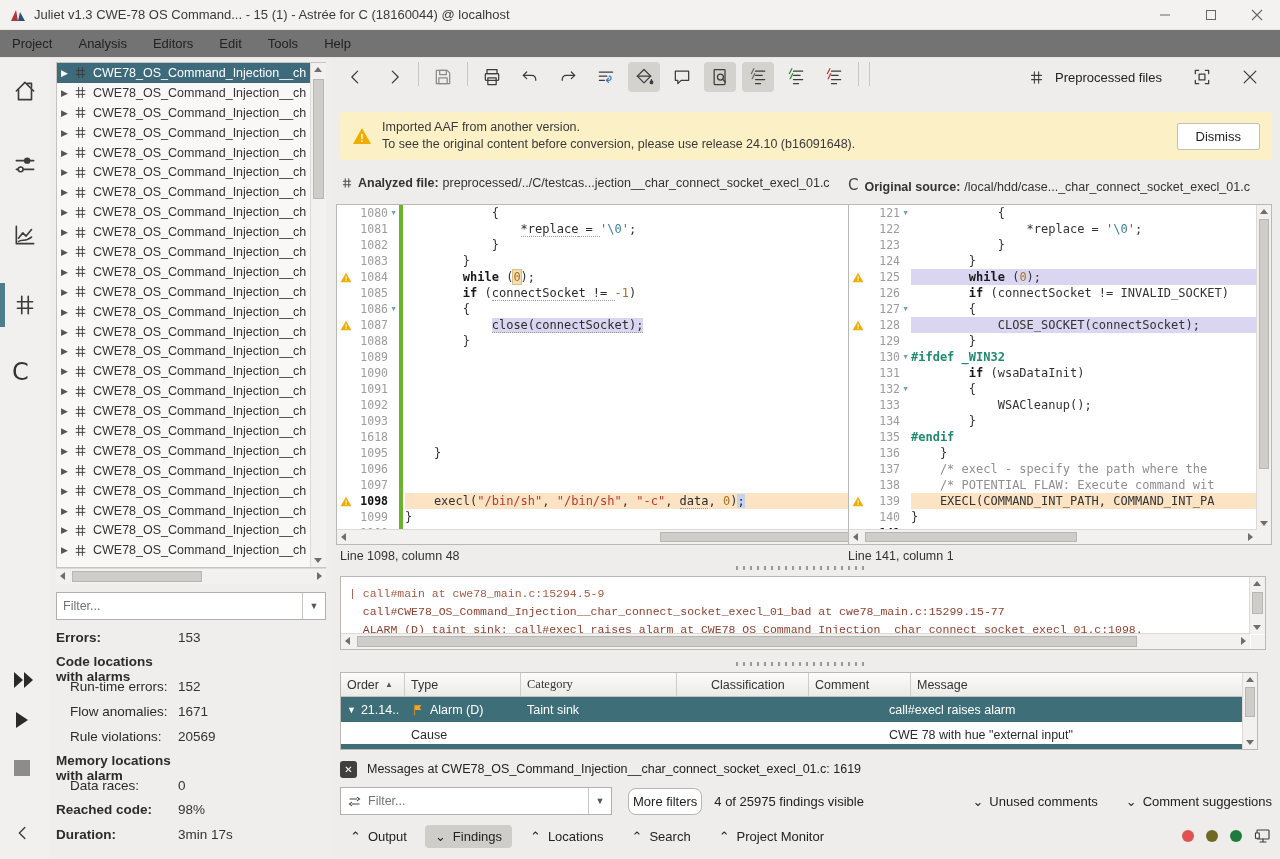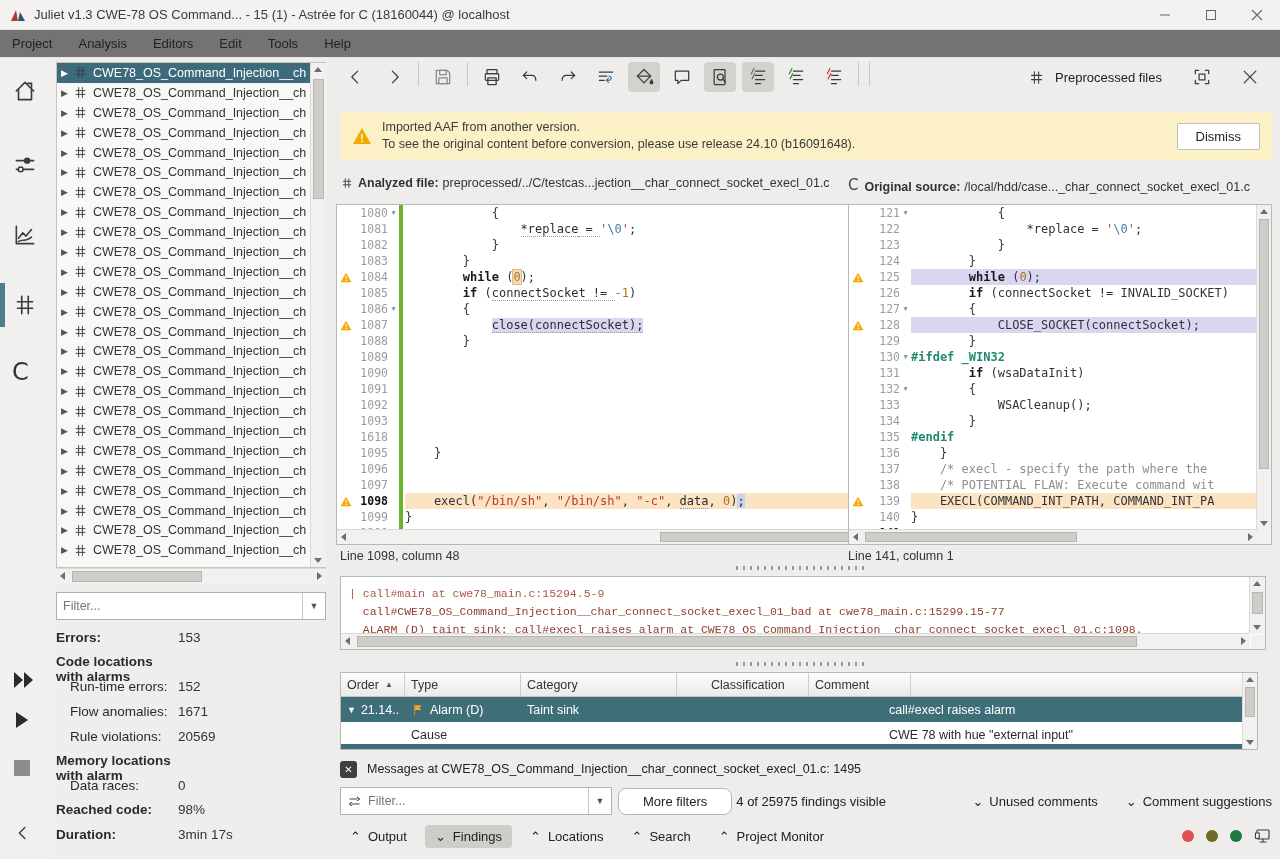--- a/index.html
+++ b/index.html
@@ -100,22 +100,22 @@
   .fth .hc{font-size:12.5px;color:#333;padding:3px 6px;box-sizing:border-box;border-right:1px solid #cfcdca;display:flex;align-items:center;gap:6px;}
   .frow{display:flex;height:25px;align-items:center;font-size:12.5px;}
   .frow.sel{background:#3e6f79;color:#fff;}
   .frow .c{padding:0 6px;box-sizing:border-box;white-space:nowrap;overflow:hidden;display:flex;align-items:center;gap:5px;}
   .teal-strip{position:absolute;left:0;right:14px;bottom:0;height:5px;background:#3e6f79;}
   
   #msgbar{position:absolute;left:8px;top:700px;height:22px;display:flex;align-items:center;gap:10px;font-size:12.5px;color:#222;}
   #msgicon{width:17px;height:17px;background:#3f3f3f;border-radius:3px;color:#fff;display:flex;align-items:center;justify-content:center;font-size:10px;}
   
   #filterrow{position:absolute;left:8px;top:728px;width:932px;height:30px;display:flex;align-items:center;}
-  #morefilters{background:#fff;border:1px solid #b8b6b3;border-radius:8px;font-size:13px;padding:5px 24px;margin-left:6px;color:#222;}
-  #visibletext{font-size:13px;margin-left:4px;color:#222;}
+  #morefilters{background:#fff;border:1px solid #b8b6b3;border-radius:8px;font-size:13px;padding:5px 4px;margin-left:16px;color:#222;}
+  #visibletext{font-size:13px;margin-left:12px;color:#222;}
   .chevlabel{font-size:13px;color:#222;display:flex;align-items:center;gap:6px;}
   
   #tabsrow{position:absolute;left:8px;top:764px;width:932px;height:28px;display:flex;align-items:center;gap:8px;}
   .btab{font-size:13px;color:#222;padding:4px 10px;border-radius:4px;display:flex;gap:7px;align-items:center;}
   .btab.active{background:#cfcdca;}
   #statusdots{margin-left:auto;display:flex;align-items:center;gap:12px;}
   .dot{width:12px;height:12px;border-radius:50%;}
 </style>
 </head>
 <body>
@@ -985,28 +985,31 @@
 
   <div id="ftable">
     <div class="fth" id="fheader">
         <div class="hc" style="width: 64px;">
           <span>Order</span>
           <span style="font-size:8px;color:#555;">▲</span>
         </div>
         <div class="hc" style="width: 116px;">
           <span>Type</span>
         </div>
-        <div class="hc" style="width: 156px;">
+        <div class="hc" style="width: 156px; font-family: Liberation Serif, serif;">
           <span>Category</span>
         </div>
         <div class="hc" style="width: 104px; margin-left: 28px;">
           <span>Classification</span>
         </div>
         <div class="hc" style="width: 102px;">
           <span>Comment</span>
+        </div>
+        <div class="hc" style="width: 340px; flex: 1 1 0%;">
+          <span>Message</span>
         </div>
       </div>
     <div id="fbody">
         <div class="frow sel">
           <div class="c" style="width: 64px;">
             <span style="font-size:9px;">▼</span>
             <span>21.14..</span>
           </div>
           <div class="c" style="width: 116px;">
             <span>
@@ -1055,21 +1058,21 @@
     <div class="teal-strip"></div>
     <div class="abs sbv" style="right:0;top:0;width:14px;bottom:0;">
       <div class="arr up" style="left:3px;top:4px;"></div>
       <div class="thumb" style="left:2px;top:14px;width:10px;height:30px;"></div>
       <div class="arr dn" style="left:3px;bottom:4px;"></div>
     </div>
   </div>
 
   <div id="msgbar">
     <div id="msgicon">✕</div>
-    <span>Messages at CWE78_OS_Command_Injection__char_connect_socket_execl_01.c: 1495</span>
+    <span>Messages at CWE78_OS_Command_Injection__char_connect_socket_execl_01.c: 1619</span>
   </div>
 
   <div id="filterrow">
     <div class="combo" style="width:272px;height:28px;">
       <span style="margin-left:6px;">
         <svg width="15" height="15" viewBox="0 0 24 24" fill="none" stroke="#444" stroke-width="1.8">
             <path d="M4 8 H16 M8 16 H20"></path>
             <path d="M16 5 L20 8 L16 11" fill="none"></path>
             <path d="M8 13 L4 16 L8 19" fill="none"></path>
           </svg>

